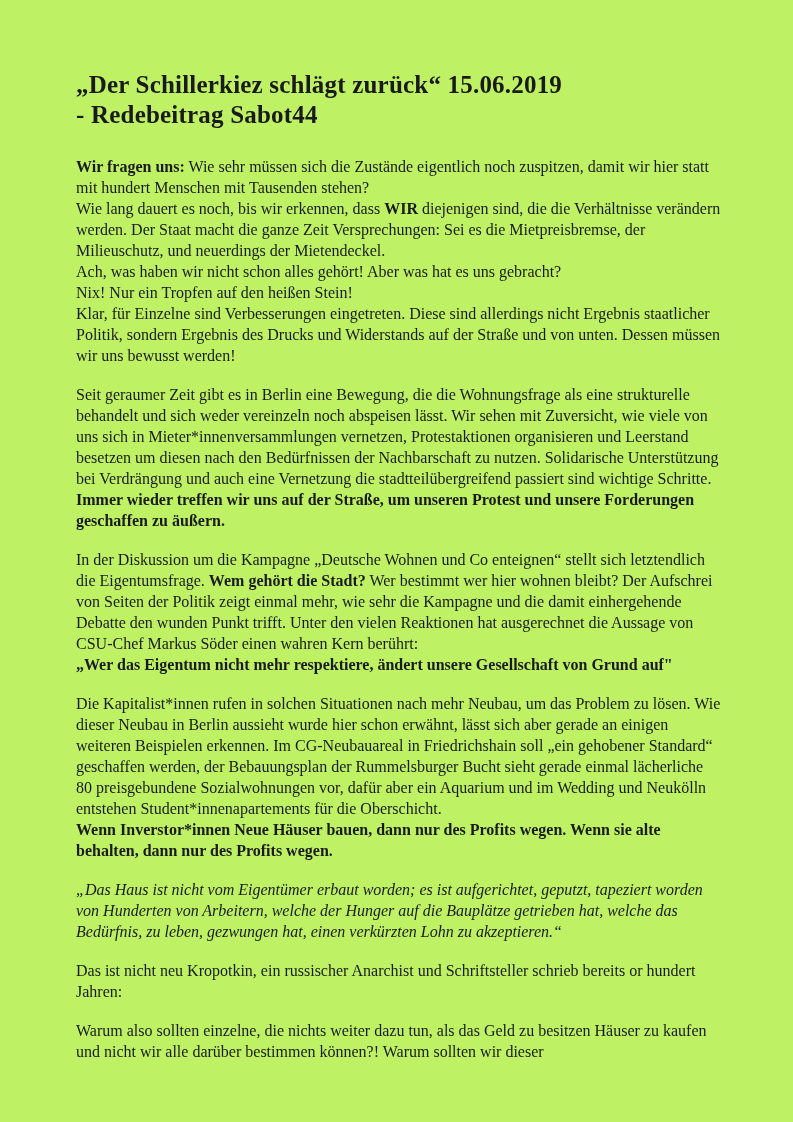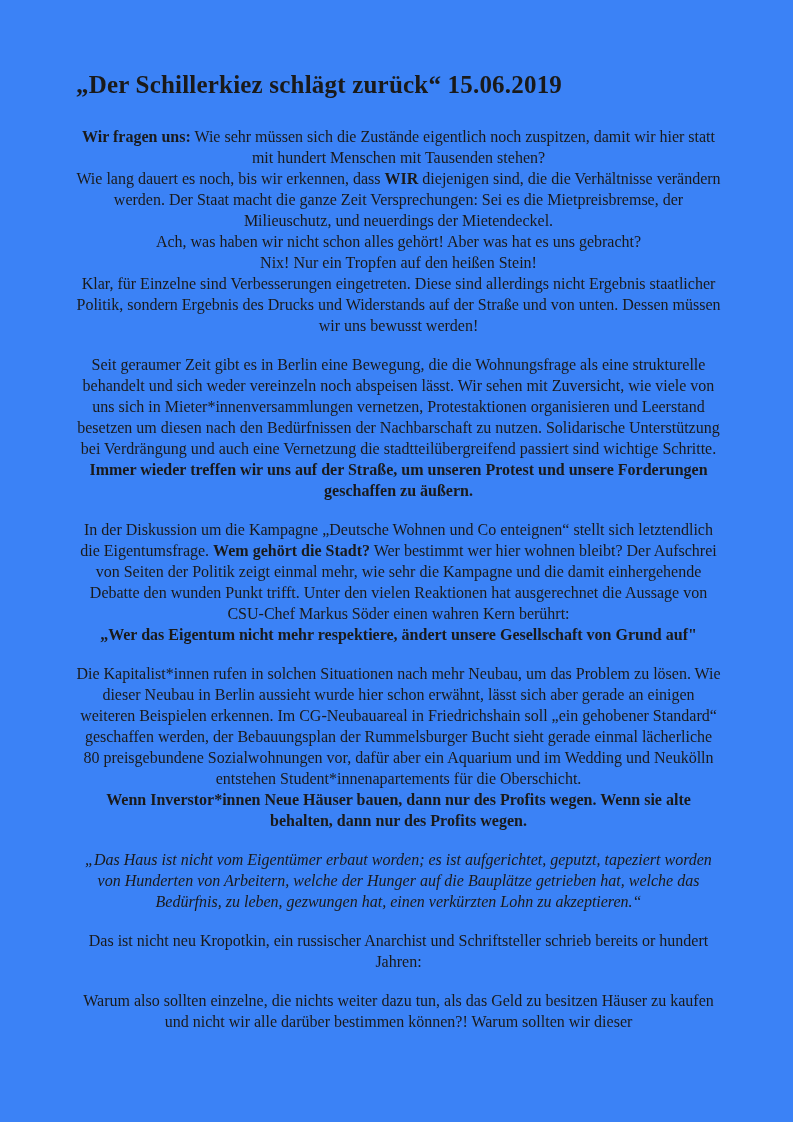--- a/index.html
+++ b/index.html
@@ -12,50 +12,51 @@
     height: 1122px;
     overflow: hidden;
     font-family: "Liberation Serif", "DejaVu Serif", serif;
     color: #1a1a1a;
   }
   .page {
     box-sizing: border-box;
     width: 793px;
     height: 1122px;
     padding: 70px 72px 8px 76px;
-    background: #3b82f6;
+    background: #bef264;
     overflow: hidden;
   }
   .doc-title {
     font-size: 25px;
     line-height: 30px;
     font-weight: bold;
     letter-spacing: 0.2px;
     margin: 0 0 26px 0;
   }
   .t-line { display: block; }
   .doc-body { }
   .para {
     font-size: 16px;
     line-height: 21px;
     margin: 0 0 18px 0;
     white-space: pre-wrap;
-    text-align: center;
+    text-align: left;
   }
   .para span { }
   .b  { font-weight: bold; }
   .i  { font-style: italic; }
   .bi { font-weight: bold; }
 </style>
 </head>
 <body style="background: rgb(255, 255, 255); color: rgb(26, 26, 26);">
 
 <div class="page">
   <h1 class="doc-title">
     <span class="t-line">„Der Schillerkiez schlägt zurück“ 15.06.2019</span>
+    <span class="t-line">- Redebeitrag Sabot44</span>
   </h1>
   <div class="doc-body">
       <p class="para"><span class="b">Wir fragen uns:</span><span> Wie sehr müssen sich die Zustände eigentlich noch zuspitzen, damit wir hier statt mit hundert Menschen mit Tausenden stehen?
 Wie lang dauert es noch, bis wir erkennen, dass </span><span class="b">WIR</span><span> diejenigen sind, die die Verhältnisse verändern werden. Der Staat macht die ganze Zeit Versprechungen: Sei es die Mietpreisbremse, der Milieuschutz, und neuerdings der Mietendeckel.
 Ach, was haben wir nicht schon alles gehört! Aber was hat es uns gebracht?
 Nix! Nur ein Tropfen auf den heißen Stein!
 Klar, für Einzelne sind Verbesserungen eingetreten. Diese sind allerdings nicht Ergebnis staatlicher Politik, sondern Ergebnis des Drucks und Widerstands auf der Straße und von unten. Dessen müssen wir uns bewusst werden!</span></p>
       <p class="para"><span>Seit geraumer Zeit gibt es in Berlin eine Bewegung, die die Wohnungsfrage als eine strukturelle behandelt und sich weder vereinzeln noch abspeisen lässt. Wir sehen mit Zuversicht, wie viele von uns sich in Mieter*innenversammlungen vernetzen, Protestaktionen organisieren und Leerstand besetzen um diesen nach den Bedürfnissen der Nachbarschaft zu nutzen. Solidarische Unterstützung bei Verdrängung und auch eine Vernetzung die stadtteilübergreifend passiert sind wichtige Schritte.
 </span><span class="b">Immer wieder treffen wir uns auf der Straße, um unseren Protest und unsere Forderungen geschaffen zu äußern.</span></p>
       <p class="para"><span>In der Diskussion um die Kampagne „Deutsche Wohnen und Co enteignen“ stellt sich letztendlich die Eigentumsfrage. </span><span class="b">Wem gehört die Stadt?</span><span> Wer bestimmt wer hier wohnen bleibt? Der Aufschrei von Seiten der Politik zeigt einmal mehr, wie sehr die Kampagne und die damit einhergehende Debatte den wunden Punkt trifft. Unter den vielen Reaktionen hat ausgerechnet die Aussage von CSU-Chef Markus Söder einen wahren Kern berührt:

